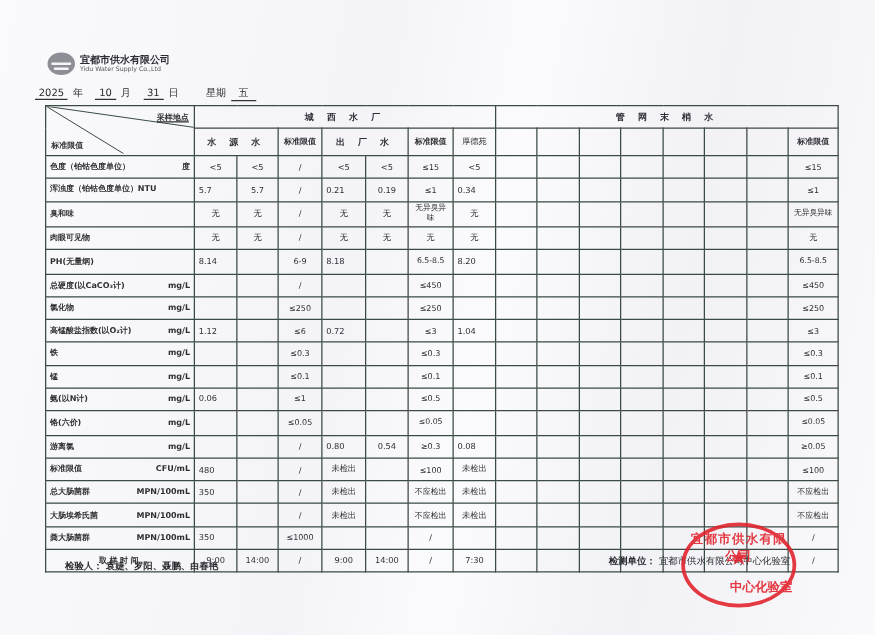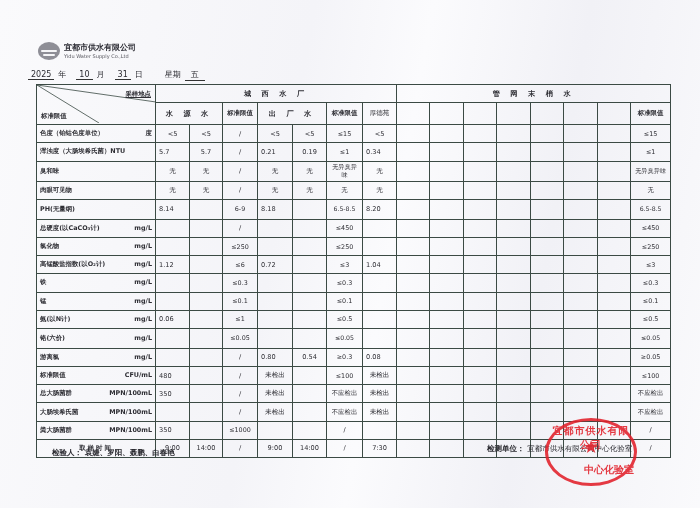--- a/index.html
+++ b/index.html
@@ -127,21 +127,21 @@
           <td></td>
           <td></td>
           <td></td>
           <td></td>
           <td></td>
           <td></td>
           <td></td>
           <td class="std">≤15</td>
         </tr>
         <tr>
-          <td class="l item"><span>浑浊度（大肠埃希氏菌）NTU</span><span class="unit"></span></td>
+          <td class="l item"><span>浑浊度（铂钴色度单位）NTU</span><span class="unit"></span></td>
           <td class="l">5.7</td>
           <td class="c">5.7</td>
           <td class="std">/</td>
           <td class="l">0.21</td>
           <td class="c">0.19</td>
           <td class="std">≤1</td>
           <td class="l">0.34</td>
           <td></td>
           <td></td>
           <td></td>

